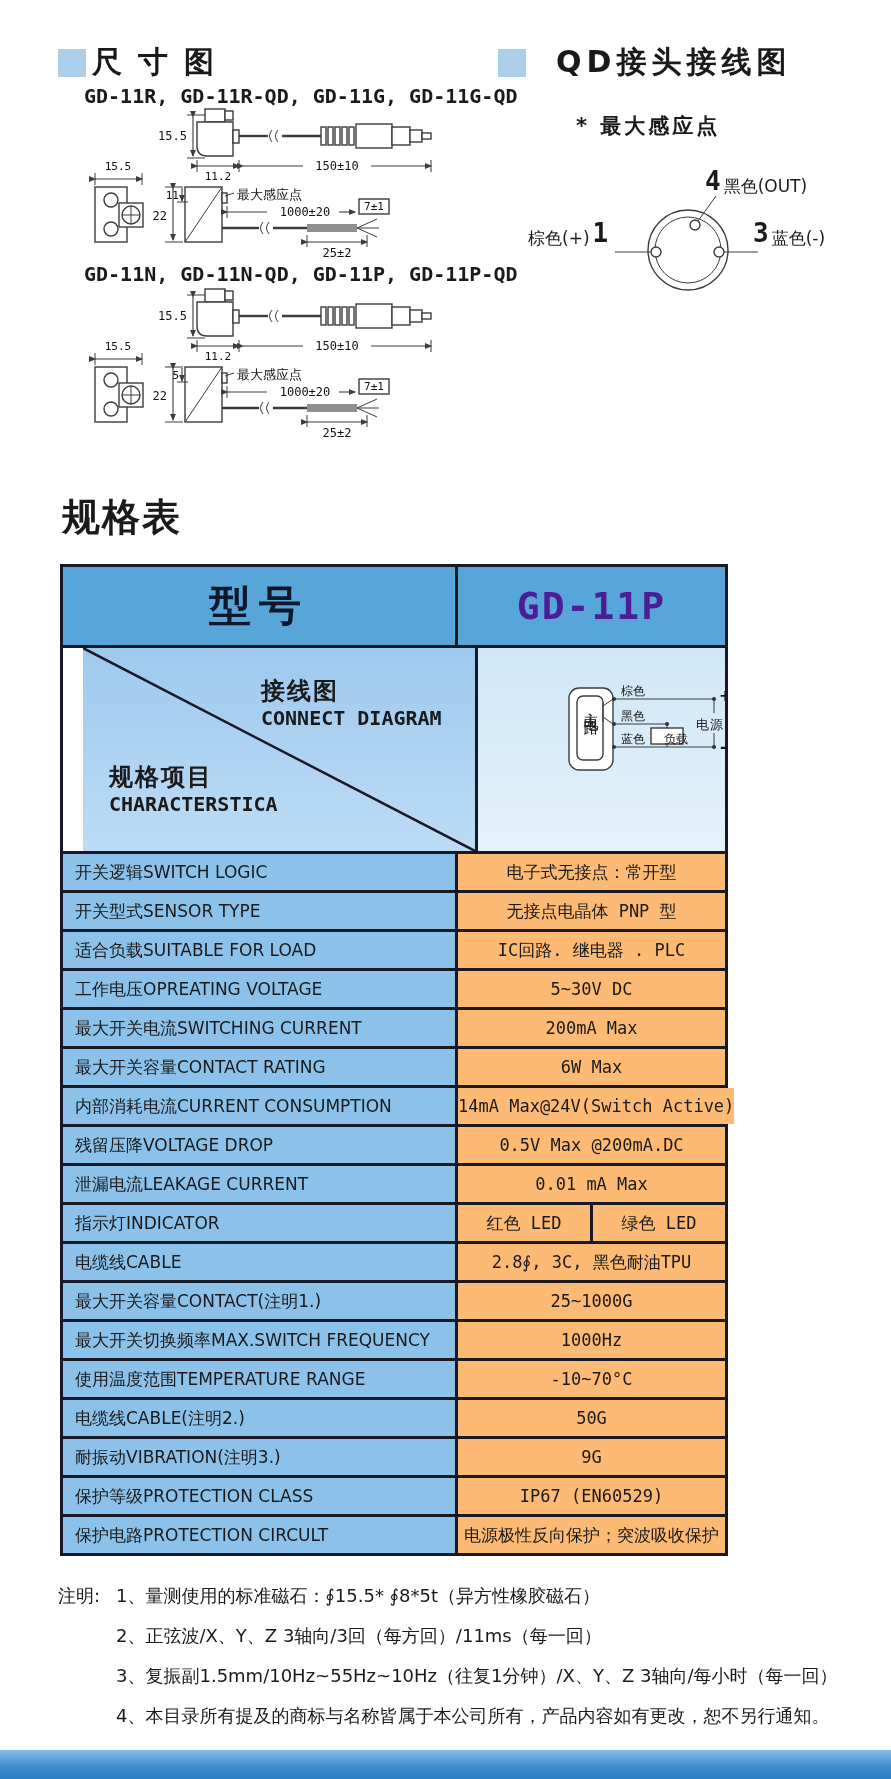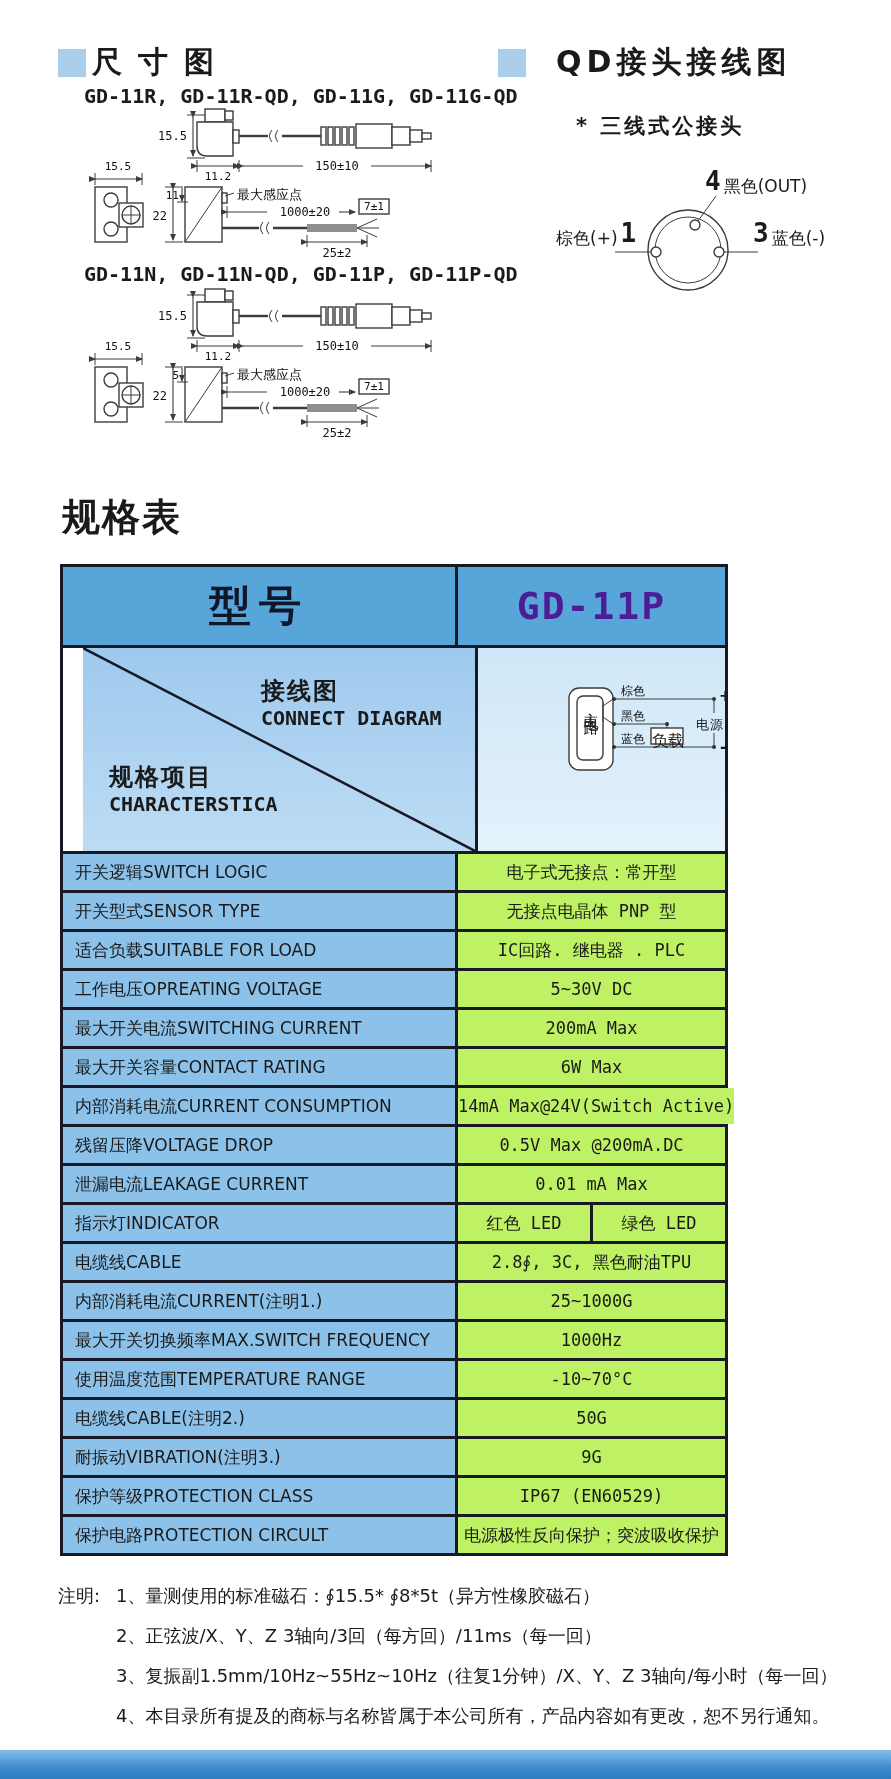--- a/index.html
+++ b/index.html
@@ -51,29 +51,29 @@
   .mx-cn{font-size:24px;font-weight:bold;letter-spacing:2px;}
   .mx-en{font-family:"DejaVu Sans Mono","Liberation Mono",monospace;font-size:20px;font-weight:bold;}
 
   .spec-row{display:flex;height:36px;border-bottom:3px solid #191925;}
   .spec-row:last-child{border-bottom:none;}
   .spec-label{width:395px;flex:0 0 395px;border-right:3px solid #191925;background:#8cc2ea;
               display:flex;align-items:center;padding-left:12px;font-size:17px;white-space:nowrap;
               box-sizing:border-box;}
   .spec-values{flex:1;display:flex;}
   .spec-value{flex:1;display:flex;align-items:center;justify-content:center;
-              font-family:"DejaVu Sans Mono","Liberation Mono",monospace;font-size:17px;background:#bef264;white-space:nowrap;}
+              font-family:"DejaVu Sans Mono","Liberation Mono",monospace;font-size:17px;background:#fdba74;white-space:nowrap;}
   .spec-value.split{border-left:3px solid #191925;}
 
   
   .circuit{position:absolute;left:90px;top:36px;width:170px;height:100px;}
   .circuit .lbl{position:absolute;font-size:12px;line-height:1;white-space:nowrap;color:#111;}
   .circuit .vtext{position:absolute;left:13px;top:16px;writing-mode:vertical-rl;
                   font-size:15px;letter-spacing:4px;color:#111;}
-  .circuit .loadlbl{position:absolute;left:84px;top:47px;font-size:16px;}
+  .circuit .loadlbl{position:absolute;left:96px;top:47px;font-size:12px;}
   .circuit .pw{position:absolute;left:128px;top:32px;font-size:13px;letter-spacing:1px;}
   .circuit .sign{position:absolute;font-size:15px;font-weight:bold;line-height:1;}
 
   
   .notes{position:absolute;left:58px;top:1576px;width:810px;font-size:18px;}
   .note-line{height:40px;line-height:40px;white-space:nowrap;margin-left:58px;}
   .note-line.first{margin-left:0;}
   .note-prefix{display:inline-block;width:58px;}
 
   .footer-bar{position:absolute;left:0;top:1750px;width:891px;height:29px;
@@ -185,38 +185,38 @@
     <text class="dim big" x="282" y="66" text-anchor="middle">150±10</text>
     <text class="dim" x="63" y="66" text-anchor="middle">15.5</text>
     <text class="dim" x="124" y="95" text-anchor="end">5</text>
     <text class="dim big" x="112" y="116" text-anchor="end">22</text>
     <text class="cn" x="182" y="95">最大感应点</text>
     <text class="dim big" x="250" y="112" text-anchor="middle">1000±20</text>
     <text class="dim" x="319" y="106" text-anchor="middle">7±1</text>
     <text class="dim big" x="282" y="153" text-anchor="middle">25±2</text>
   </svg>
 
-  <div class="abs qd-sub" style="left:576px;top:112px;">* 三线式公接头</div>
+  <div class="abs qd-sub" style="left:576px;top:112px;">* 最大感应点</div>
 
   <svg class="abs" style="left:540px;top:160px;" width="350" height="135" viewBox="0 0 350 135">
     <circle class="part" cx="148" cy="90" r="40"></circle>
     <circle class="thin" cx="148" cy="90" r="33"></circle>
     <line class="thin" x1="158" y1="61" x2="176" y2="36"></line>
     <line class="thin" x1="75" y1="92" x2="111" y2="92"></line>
     <line class="thin" x1="184" y1="92" x2="218" y2="92"></line>
     <circle class="part" cx="155" cy="65" r="5"></circle>
     <circle class="part" cx="116" cy="92" r="5"></circle>
     <circle class="part" cx="179" cy="92" r="5"></circle>
   </svg>
 
   <div class="abs pin-label" style="left:702px;top:174px;">
     <span class="pin-num">4</span>
     <span class="pin-color">黑色(OUT)</span>
   </div>
-  <div class="abs pin-label" style="left:556px;top:226px;text-align:right;">
+  <div class="abs pin-label" style="left:528px;top:226px;text-align:right;">
     <span class="pin-color">棕色(+)</span>
     <span class="pin-num">1</span>
   </div>
   <div class="abs pin-label" style="left:750px;top:226px;">
     <span class="pin-num">3</span>
     <span class="pin-color">蓝色(-)</span>
   </div>
 
   <div class="abs spec-title" style="left:62px;top:492px;text-align:center;">规格表</div>
 
@@ -337,21 +337,21 @@
             <div class="spec-value split">绿色 LED</div>
           </div>
         </div>
         <div class="spec-row">
           <div class="spec-label">电缆线CABLE</div>
           <div class="spec-values">
             <div class="spec-value">2.8∮, 3C, 黑色耐油TPU</div>
           </div>
         </div>
         <div class="spec-row">
-          <div class="spec-label">内部消耗电流CURRENT(注明1.)</div>
+          <div class="spec-label">最大开关容量CONTACT(注明1.)</div>
           <div class="spec-values">
             <div class="spec-value">25~1000G</div>
           </div>
         </div>
         <div class="spec-row">
           <div class="spec-label">最大开关切换频率MAX.SWITCH FREQUENCY</div>
           <div class="spec-values">
             <div class="spec-value">1000Hz</div>
           </div>
         </div>

